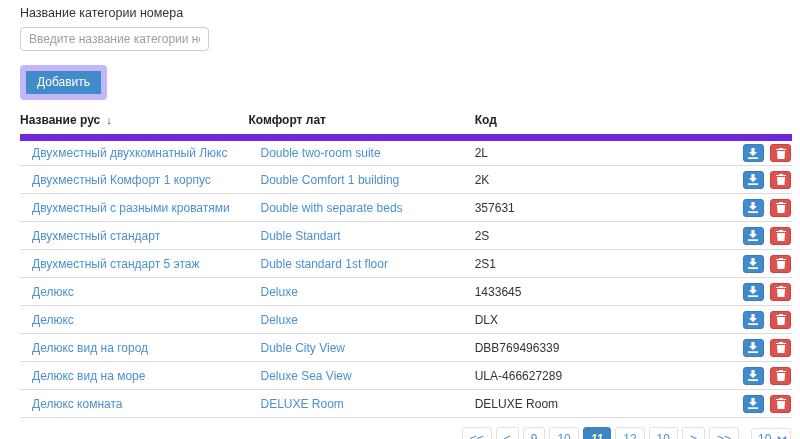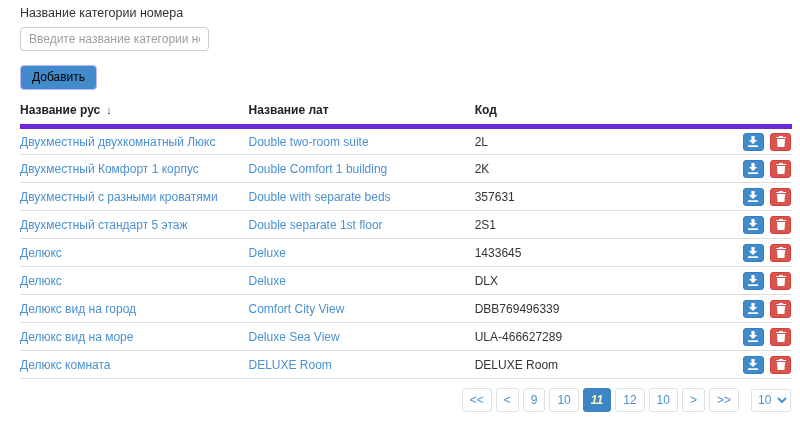--- a/index.html
+++ b/index.html
@@ -7,32 +7,32 @@
     font-family:"Liberation Sans", sans-serif; color:#333; }
   .page { padding:6px 8px 0 20px; }
 
   
   .form-label { font-size:12.5px; color:#333; margin:0 0 7px; display:block; }
   .cat-input { width:189px; height:24px; padding:3px 8px; border:1px solid #ccc;
     border-radius:4px; font-size:12px; color:#555; outline:none;
     font-family:"Liberation Sans", sans-serif; }
   .cat-input::placeholder { color:#9aa0a6; }
   .add-btn { margin-top:14px; display:inline-block; background:#428bca;
-    border:1px solid #c4b5fd; color:#000000; font-size:12px; padding:4px 11px 5px;
+    border:6px solid #c4b5fd; color:#ffffff; font-size:12px; padding:4px 11px 5px;
     border-radius:4px; cursor:pointer; font-family:"Liberation Sans", sans-serif; }
 
   
   table { width:100%; border-collapse:collapse; margin-top:7px; table-layout:fixed; }
   col.c1 { width:29.6%; } col.c2 { width:29.3%; } col.c3 { width:33.1%; } col.c4 { width:8%; }
   th { text-align:left; font-weight:bold; font-size:12px; color:#222;
-    padding:6px 0 7px; border-bottom:5px solid #6d28d9; }
+    padding:6px 0 7px; border-bottom:7px solid #6d28d9; }
   .sort-arrow { font-weight:normal; font-size:11px; margin-left:6px; color:#444; }
   td { font-size:12px; height:28px; border-bottom:1px solid #ddd; color:#333;
     vertical-align:middle; padding:0; }
-  td a { color:#4a90d2; text-decoration:none; cursor:pointer; }
+  td a { color:#4a90d2; text-decoration:none; cursor:pointer;margin-left:12px; }
   .cell-actions { text-align:right; white-space:nowrap; padding-right:1px; }
   .row-btn { display:inline-flex; align-items:center; justify-content:center;
     width:21px; height:18px; border-radius:3px; padding:0; cursor:pointer;
     vertical-align:middle; border:1px solid transparent; }
   .btn-save { background:#428bca; border-color:#357ebd; }
   .btn-del  { background:#d9534f; border-color:#d43f3a; margin-left:3px; }
 
   
   .pagination-bar { display:flex; justify-content:flex-end; align-items:center;
     margin-top:9px; padding-right:1px; }
@@ -63,21 +63,21 @@
         <col class="c2">
         <col class="c3">
         <col class="c4">
       </colgroup>
     <thead>
       <tr>
         <th>
           <span>Название рус</span><span class="sort-arrow">↓</span>
         </th>
         <th>
-          <span>Название лат</span>
+          <span>Комфорт лат</span>
         </th>
         <th>
           <span>Код</span>
         </th>
         <th></th>
       </tr>
     </thead>
     <tbody>
     <tr>
       <td>
@@ -156,27 +156,54 @@
           <span style="display:inline-flex;">
             <svg width="10" height="11" viewBox="0 0 10 11" fill="#fff" xmlns="http://www.w3.org/2000/svg">
               <path d="M3.4 0 L6.6 0 L7.1 1 L10 1 L10 2.1 L0 2.1 L0 1 L2.9 1 Z"></path>
               <path d="M0.9 3 L9.1 3 L8.4 11 L1.6 11 Z"></path>
             </svg>
           </span>
         </button>
       </td>
     </tr>
 
+    <tr>
+      <td>
+        <a>Двухместный стандарт</a>
+      </td>
+      <td>
+        <a>Duble Standart</a>
+      </td>
+      <td>2S</td>
+      <td class="cell-actions">
+        <button class="row-btn btn-save">
+          <span style="display:inline-flex;">
+            <svg width="10" height="11" viewBox="0 0 10 11" fill="#fff" xmlns="http://www.w3.org/2000/svg">
+              <path d="M3.4 0 h3.2 v4 h2.6 L5 8 L0.8 4 H3.4 Z"></path>
+              <rect x="0" y="9.3" width="10" height="1.7"></rect>
+            </svg>
+          </span>
+        </button>
+        <button class="row-btn btn-del">
+          <span style="display:inline-flex;">
+            <svg width="10" height="11" viewBox="0 0 10 11" fill="#fff" xmlns="http://www.w3.org/2000/svg">
+              <path d="M3.4 0 L6.6 0 L7.1 1 L10 1 L10 2.1 L0 2.1 L0 1 L2.9 1 Z"></path>
+              <path d="M0.9 3 L9.1 3 L8.4 11 L1.6 11 Z"></path>
+            </svg>
+          </span>
+        </button>
+      </td>
+    </tr>
 
     <tr>
       <td>
         <a>Двухместный стандарт 5 этаж</a>
       </td>
       <td>
-        <a>Double separate 1st floor</a>
+        <a>Duble standard 1st floor</a>
       </td>
       <td>2S1</td>
       <td class="cell-actions">
         <button class="row-btn btn-save">
           <span style="display:inline-flex;">
             <svg width="10" height="11" viewBox="0 0 10 11" fill="#fff" xmlns="http://www.w3.org/2000/svg">
               <path d="M3.4 0 h3.2 v4 h2.6 L5 8 L0.8 4 H3.4 Z"></path>
               <rect x="0" y="9.3" width="10" height="1.7"></rect>
             </svg>
           </span>
@@ -246,21 +273,21 @@
           </span>
         </button>
       </td>
     </tr>
 
     <tr>
       <td>
         <a>Делюкс вид на город</a>
       </td>
       <td>
-        <a>Comfort City View</a>
+        <a>Duble City View</a>
       </td>
       <td>DBB769496339</td>
       <td class="cell-actions">
         <button class="row-btn btn-save">
           <span style="display:inline-flex;">
             <svg width="10" height="11" viewBox="0 0 10 11" fill="#fff" xmlns="http://www.w3.org/2000/svg">
               <path d="M3.4 0 h3.2 v4 h2.6 L5 8 L0.8 4 H3.4 Z"></path>
               <rect x="0" y="9.3" width="10" height="1.7"></rect>
             </svg>
           </span>

